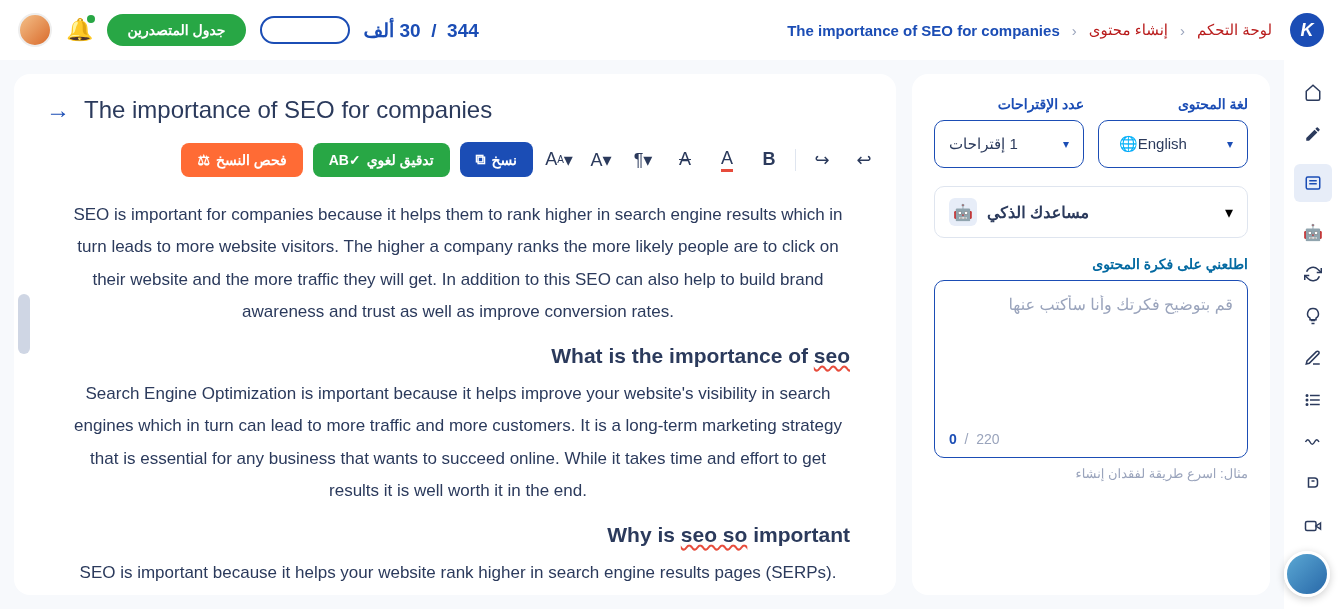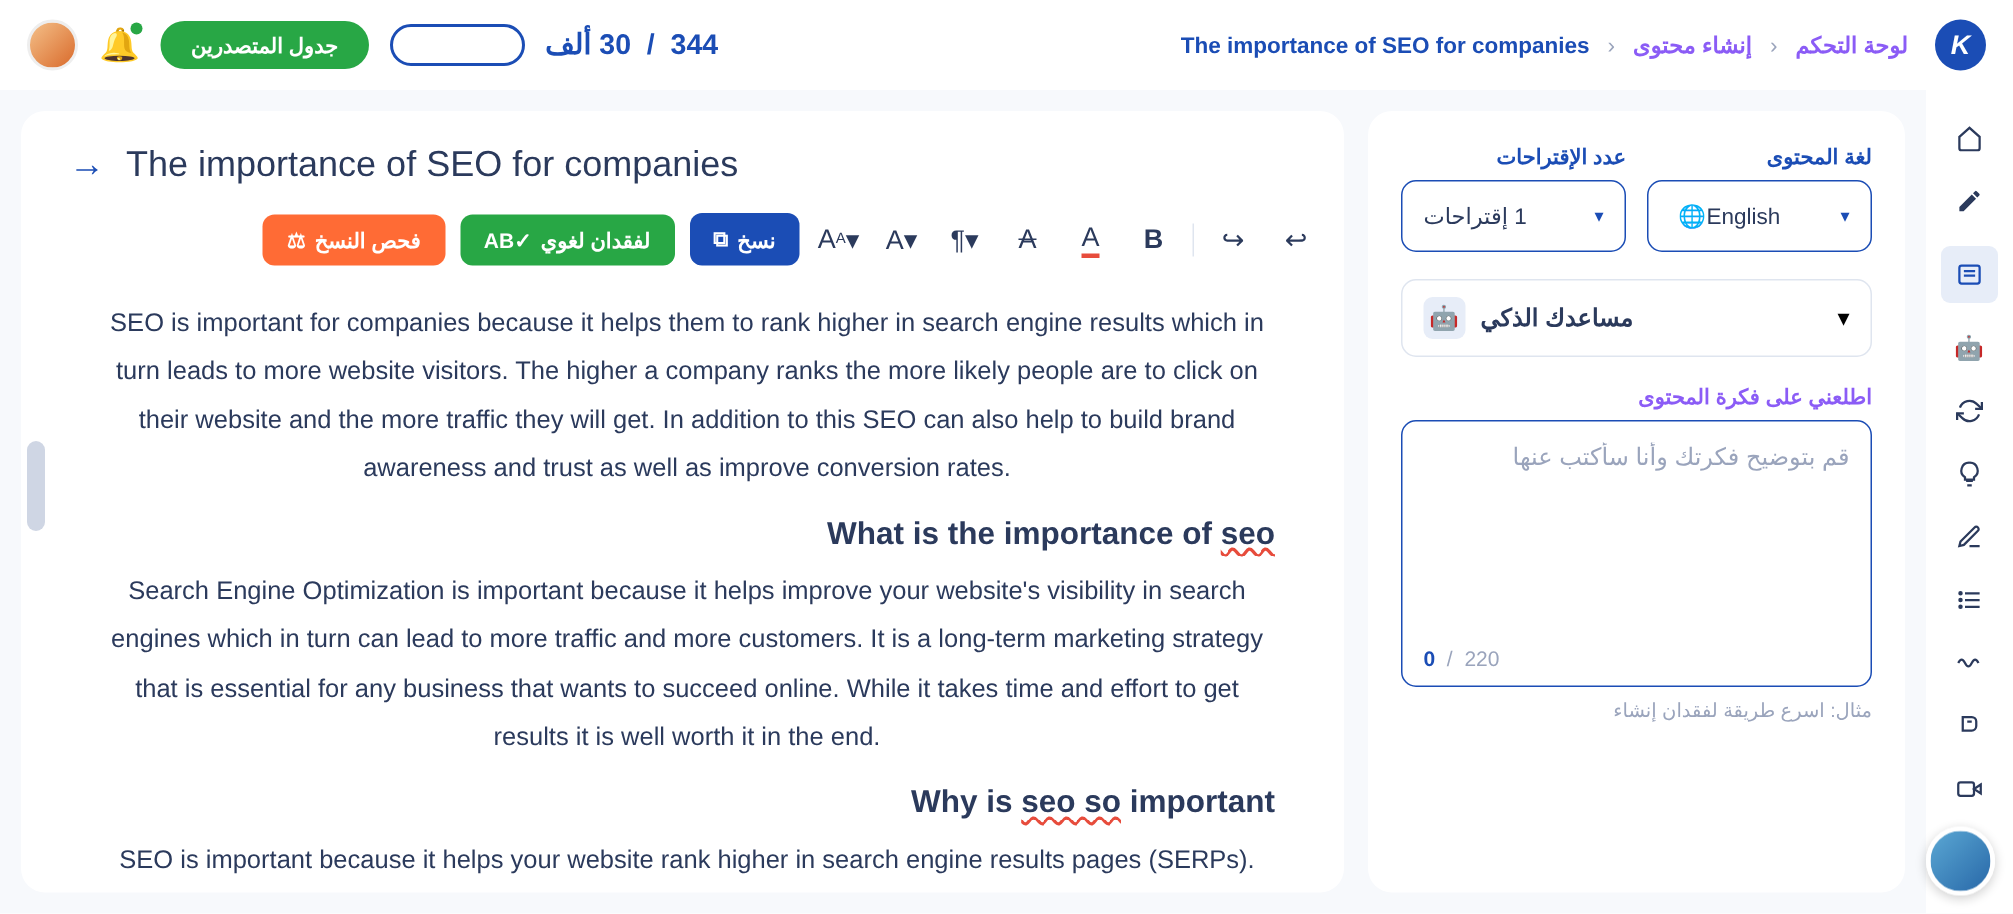--- a/index.html
+++ b/index.html
@@ -1,21 +1,21 @@
 <!DOCTYPE html>
 <html dir="rtl" lang="ar"><head>
 <meta charset="utf-8">
 <style>
 *{box-sizing:border-box;margin:0;padding:0;font-family:Tahoma,Arial,sans-serif}
 body{background:#f7f9fc;width:1342px;height:609px;overflow:hidden;position:relative}
 .topbar{height:60px;display:flex;align-items:center;justify-content:space-between;padding:0 18px;background:#fff}
 .top-right{display:flex;align-items:center;gap:18px}
 .logo{width:34px;height:34px;background:#1b4db5;border-radius:50%;display:flex;align-items:center;justify-content:center;color:#fff;font-weight:700;font-size:18px;font-style:italic}
 .crumbs{display:flex;align-items:center;gap:12px;font-size:15px}
-.crumbs a{color:#8b5cf6;text-decoration:none;font-weight:700}
+.crumbs a{color:#b91c1c;text-decoration:none;font-weight:400}
 .crumbs .sep{color:#9aa4bc}
 .crumbs .cur{color:#1b4db5;font-weight:700}
 .top-left{display:flex;align-items:center;gap:14px}
 .counter{font-size:19px;color:#1b4db5;font-weight:600}
 .pill-input{width:90px;height:28px;border:2px solid #1b4db5;border-radius:14px;background:#fff}
 .btn-green{background:#28a745;color:#fff;border:none;border-radius:18px;padding:8px 20px;font-size:14px;font-weight:600;cursor:pointer}
 .bell{font-size:22px;color:#1b4db5;position:relative;cursor:pointer}
 .bell::after{content:'';position:absolute;top:-2px;right:-2px;width:8px;height:8px;background:#28a745;border-radius:50%}
 .avatar{width:34px;height:34px;border-radius:50%;background:linear-gradient(135deg,#f4c089,#d96a2b);border:2px solid #eee}
 .layout{display:flex;height:calc(100% - 60px)}
@@ -26,21 +26,21 @@
 .sidebar{width:358px;background:#fff;border-radius:16px;padding:22px}
 .side-row{display:flex;gap:14px;margin-bottom:18px}
 .side-group{flex:1}
 .side-lbl{color:#1b4db5;font-size:14px;font-weight:600;margin-bottom:8px;}
 .select-box{border:1.5px solid #1b4db5;border-radius:10px;height:48px;display:flex;align-items:center;justify-content:space-between;padding:0 14px;cursor:pointer;font-size:15px;color:#2b3a5c}
 .select-box .chev{color:#1b4db5;font-size:12px}
 .globe{margin-left:6px;color:#1b4db5}
 .assist-box{border:1px solid #dfe5ef;border-radius:10px;height:52px;display:flex;align-items:center;justify-content:space-between;padding:0 14px;margin-bottom:18px;cursor:pointer}
 .assist-box .txt{font-weight:700;font-size:16px;color:#2b3a5c}
 .robot{width:28px;height:28px;background:#e7edf8;border-radius:6px;display:flex;align-items:center;justify-content:center;color:#1b4db5;font-size:16px}
-.idea-lbl{color:#8b5cf6;font-size:14px;font-weight:600;margin-bottom:8px;text-align:right}
+.idea-lbl{color:#0369a1;font-size:14px;font-weight:600;margin-bottom:8px;text-align:right}
 .idea-box{border:1.5px solid #1b4db5;border-radius:10px;height:178px;padding:14px;position:relative}
 .idea-box textarea{width:100%;height:120px;border:none;resize:none;outline:none;font-size:16px;text-align:right;color:#9aa4bc;font-family:inherit}
 .idea-box textarea::placeholder{color:#9aa4bc}
 .count-row{position:absolute;bottom:10px;left:14px;font-size:14px;color:#9aa4bc;direction:ltr}
 .count-row .cur-c{color:#1b4db5;font-weight:600}
 .example{color:#9aa4bc;font-size:13px;text-align:right;margin-top:8px}
 .editor{flex:1;background:#fff;border-radius:16px;padding:22px 16px 22px 32px;overflow:hidden;position:relative}
 .ed-title-row{display:flex;align-items:center;justify-content:flex-end;gap:14px;margin-bottom:18px}
 .ed-title{font-size:24px;color:#2b3a5c;text-align:right;direction:ltr}
 .arrow-back{color:#1b4db5;font-size:24px;cursor:pointer}
@@ -198,21 +198,21 @@
         <div class="ed-title">The importance of SEO for companies</div>
         <span class="arrow-back">→</span>
       </div>
       <div class="toolbar">
         <button class="tb-btn orange">
             <span>⚖</span>
             <span>فحص النسخ</span>
           </button>
         <button class="tb-btn green2">
             <span>AB✓</span>
-            <span>لفقدان لغوي</span>
+            <span>تدقيق لغوي</span>
           </button>
         <button class="tb-btn blue">
             <span>⧉</span>
             <span>نسخ</span>
           </button>
         <div class="tb-icon">A<sub style="font-size:10px">A</sub>▾</div>
         <div class="tb-icon">A▾</div>
         <div class="tb-icon">¶▾</div>
         <div class="tb-icon">
             <span style="text-decoration:line-through">A</span>

